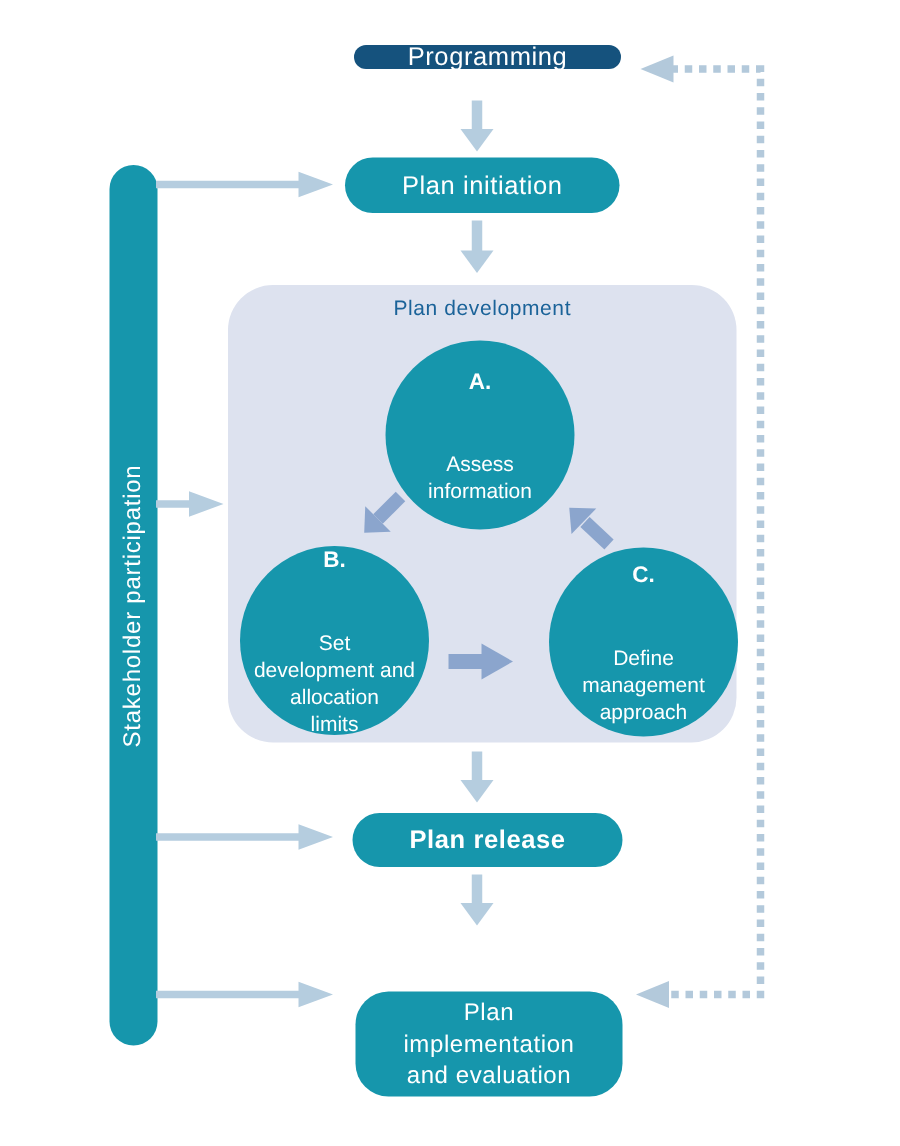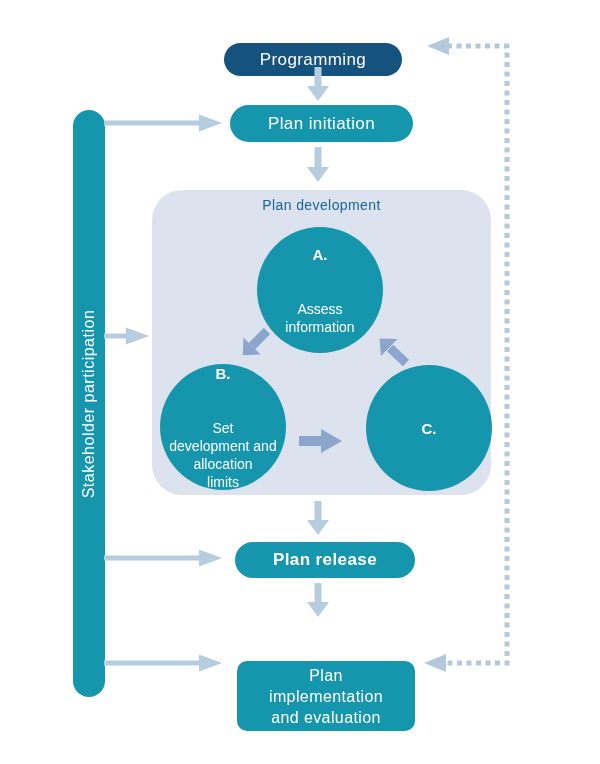--- a/index.html
+++ b/index.html
@@ -10,24 +10,24 @@
   #canvas{
     position:relative;width:600px;height:764px;background:#ffffff;overflow:hidden;
     font-family:"Liberation Sans",sans-serif;
   }
   .pill{
     position:absolute;display:flex;align-items:center;justify-content:center;
     background:var(--teal);color:var(--text-on-fill);
     font-size:17px;letter-spacing:.4px;text-align:center;z-index:4;
   }
   .pill.navy{background:var(--navy);}
-  #node-programming{left:224px;top:30px;width:178px;height:33px;border-radius:17px;margin-top:13px;}
+  #node-programming{left:236px;top:30px;width:178px;height:16px;border-radius:17px;}
   #node-plan-initiation{left:230px;top:105px;width:183px;height:37px;border-radius:19px;}
   #node-plan-release{left:235px;top:542px;width:180px;height:36px;border-radius:18px;font-weight:bold;}
-  #node-plan-implementation{left:237px;top:625px;width:178px;height:70px;border-radius:10px;
+  #node-plan-implementation{left:237px;top:625px;width:178px;height:70px;border-radius:22px;
     font-size:16px;line-height:21px;}
   .ml{white-space:pre-line;margin-top:36px;}
   #dev-panel{
     position:absolute;left:152px;top:190px;width:339px;height:305px;border-radius:30px;
     background:var(--panel);z-index:1;
   }
   #dev-title{
     position:absolute;left:152px;top:197px;width:339px;text-align:center;
     color:var(--panel-title-text);font-size:14px;letter-spacing:.4px;z-index:2;
   }
@@ -71,20 +71,23 @@
   </div>
   <div class="circle" id="circle-b">
     <span class="letter">B.</span>
     <span class="ml">Set
 development and
 allocation
 limits</span>
   </div>
   <div class="circle" id="circle-c">
     <span class="letter">C.</span>
+    <span class="ml">Define
+management
+approach</span>
   </div>
 
   <div class="pill navy" id="node-programming">Programming</div>
   <div class="pill" id="node-plan-initiation">Plan initiation</div>
   <div class="pill" id="node-plan-release">Plan release</div>
   <div class="pill ml" id="node-plan-implementation">Plan
 implementation
 and evaluation</div>
 
   <div id="stakeholder-bar">

